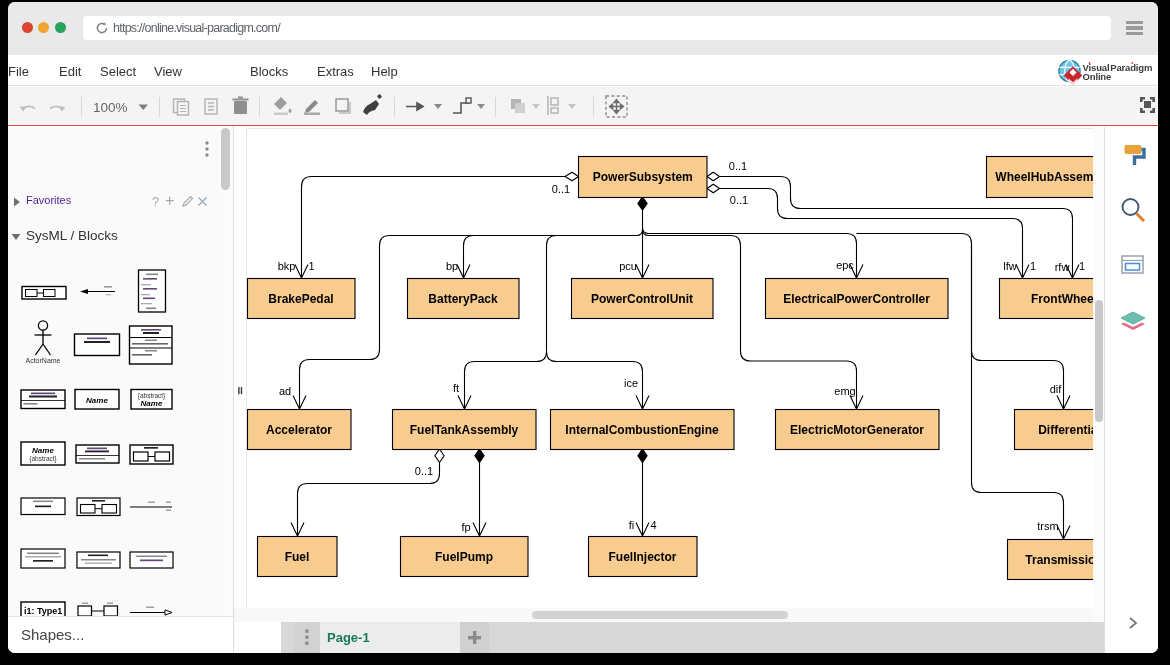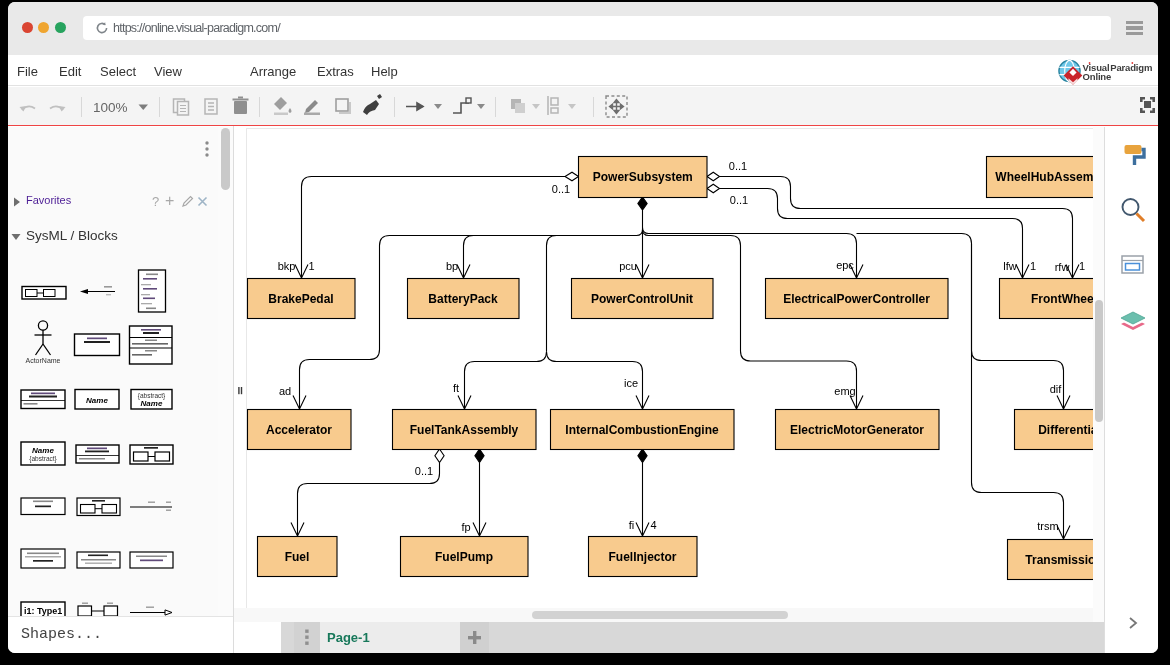--- a/index.html
+++ b/index.html
@@ -22,21 +22,21 @@
 .mi { position:absolute; top:9px; font-size:13px; color:#333; }
 
 .toolbar { position:absolute; left:0; top:87px; width:1170px; height:39px;
   background:#f4f4f4; border-bottom:1px solid #ef4444; }
 
 .leftpanel { position:absolute; left:0; top:127px; width:233px; height:489px; background:#fafafa; }
 .searchbox { position:absolute; left:16px; top:7px; width:185px; height:29px;
   background:#fff; border:1px solid #c9c9c9; border-radius:4px; }
 .searchtext { position:absolute; left:11px; top:7px; font-size:13px; color:#9a9a9a; }
 .shapesbar { position:absolute; left:0; top:616px; width:233px; height:37px;
-  background:#fff; border-top:1px solid #e4e4e4;font-family:Liberation Mono, monospace; }
+  background:#fff; border-top:1px solid #e4e4e4; }
 .vsep { position:absolute; left:233px; top:126px; width:1px; height:527px; background:#dcdcdc; }
 
 .canvas { position:absolute; left:234px; top:127px; width:859px; height:481px;
   background:#fff; overflow:hidden; }
 
 .hscroll { position:absolute; left:234px; top:608px; width:859px; height:14px; background:#f8f8f8; }
 .hthumb { position:absolute; left:298px; top:3px; width:256px; height:8px;
   background:#d2d2d2; border-radius:4px; }
 .tabbar { position:absolute; left:234px; top:622px; width:870px; height:31px; background:#d8d8d8;margin-left:47px; }
 
@@ -61,26 +61,26 @@
       <path d="M10.2 1.2 L10.4 4.2 L7.5 3.6 Z" fill="#80868b"></path>
     </svg>
   </div>
   <div class="urltext">https://online.visual-paradigm.com/</div>
   <div class="hamb" style="top:21px;"></div>
   <div class="hamb" style="top:26.3px;"></div>
   <div class="hamb" style="top:31.6px;"></div>
 </div>
 
 <div class="menubar">
-  <span class="mi" style="left:17px;text-align:right;">File</span>
+  <span class="mi" style="left:8px;text-align:right;">File</span>
   <span class="mi" style="left:59px;">Edit</span>
   <span class="mi" style="left:100px;">Select</span>
   <span class="mi" style="left:154px;">View</span>
   <span class="mi" style="left:200px;margin-top:36px;">Insert</span>
-  <span class="mi" style="left:250px;">Arrange</span>
+  <span class="mi" style="left:250px;">Blocks</span>
   <span class="mi" style="left:317px;">Extras</span>
   <span class="mi" style="left:371px;">Help</span>
 </div>
 
 <svg id="logo" style="position:absolute;left:1046px;top:56px;" width="112" height="30" viewBox="1046 56 112 30">
   <circle cx="1069.5" cy="71" r="10.6" fill="#6fc8e9" stroke="#27839f" stroke-width="1.3"></circle>
   <ellipse cx="1069.5" cy="71" rx="4.8" ry="10.6" fill="none" stroke="#fff" stroke-width="1.1"></ellipse>
   <line x1="1059.4" y1="67.4" x2="1079.6" y2="67.4" stroke="#fff" stroke-width="1.1"></line>
   <line x1="1059.4" y1="74.6" x2="1079.6" y2="74.6" stroke="#fff" stroke-width="1.1"></line>
   <polygon points="1073,66.2 1082.3,75.5 1073,84.8 1063.7,75.5" fill="#c9252c"></polygon>

